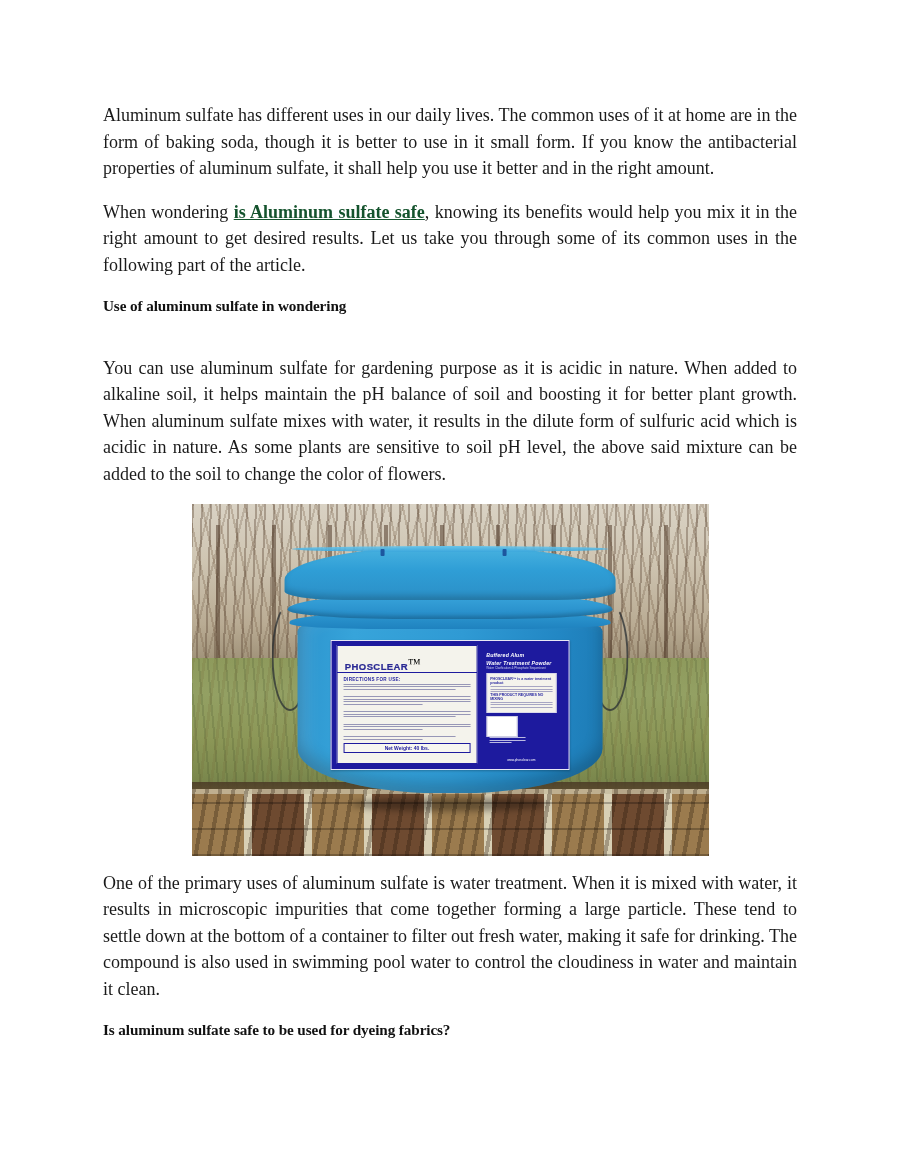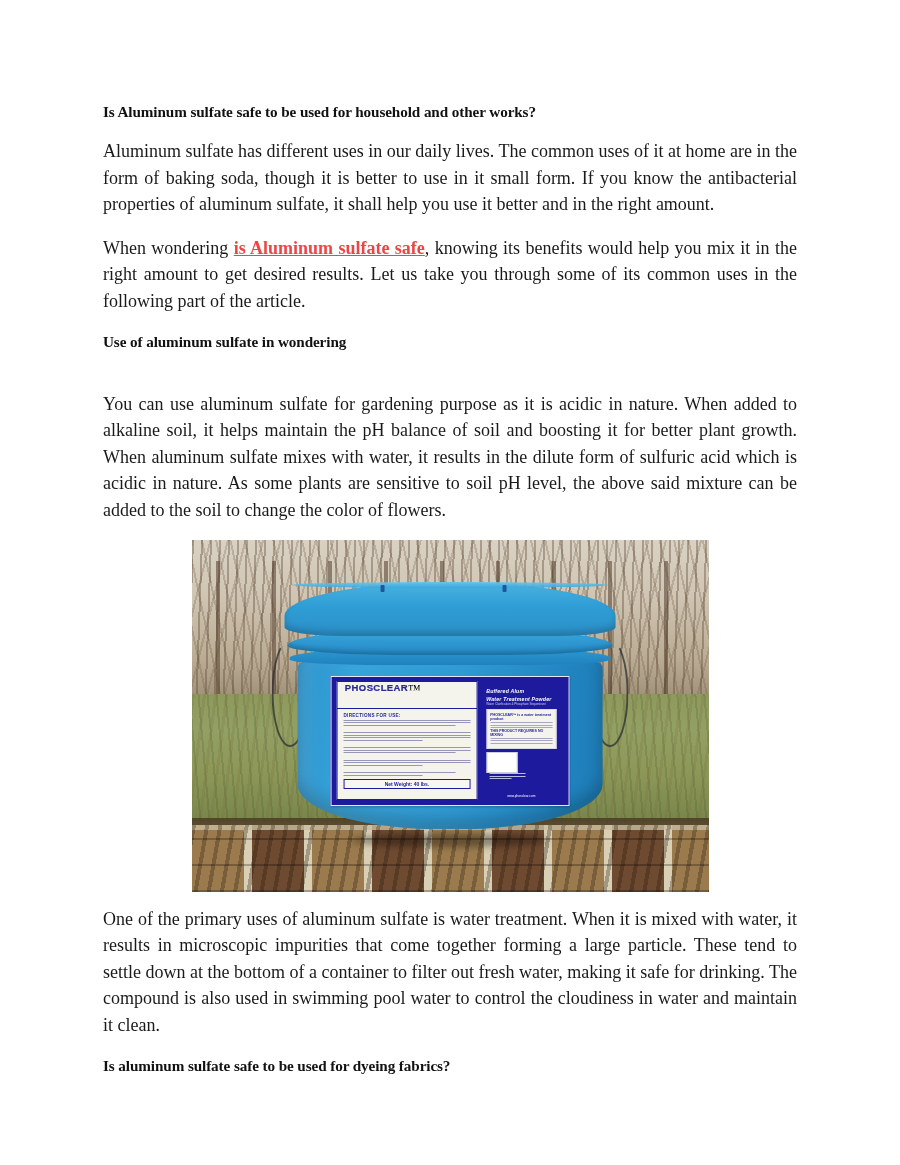--- a/index.html
+++ b/index.html
@@ -33,21 +33,21 @@
   p.para{
     font-size:18px;
     line-height:26.6px;
     text-align:justify;
     margin:0 0 17px 0;
     color:#1a1a1a;
     hyphens:none;
   }
   p.para.tight{margin-bottom:16px;margin-top:40px;}
   a.inline-link{
-    color:#ef4444;
+    color:#14532d;
     font-weight:bold;
     text-decoration:underline;
   }
 
   
   .figure-wrap{
     margin:8px 0 14px 0;
     display:flex;
     justify-content:center;
   }
@@ -187,21 +187,21 @@
     padding:1.5%;
   }
   .label-left{
     width:62%;
     display:flex;flex-direction:column;
   }
   .brandbox{
     background:#f4f3ec;
     border:1px solid #1d1a9e;
     height:23%;
-    display:flex;align-items:flex-start;
+    display:flex;align-items:flex-end;
     padding-left:5%;
     box-sizing:border-box;
   }
   .brand{
     font-family:"Liberation Sans","DejaVu Sans",sans-serif;
     font-weight:bold;
     font-size:9.5px;
     letter-spacing:.4px;
     color:#2a2a8f;
     -webkit-text-stroke:.2px #1d1a9e;
@@ -293,21 +293,20 @@
     background:rgba(0,0,0,.35);
     border-radius:50%;filter:blur(3px);
   }
 </style>
 </head>
 <body>
 
 <div class="page">
   <div class="content">
 
-    <h2 class="heading">Is Aluminum sulfate safe to be used for household and other works?</h2>
 
     <p class="para">Aluminum sulfate has different uses in our daily lives. The common uses of it at home are in the form of baking soda, though it is better to use in it small form. If you know the antibacterial properties of aluminum sulfate, it shall help you use it better and in the right amount.</p>
 
     <p class="para"><span>When wondering </span><a class="inline-link" href="#">is Aluminum sulfate safe</a><span>, knowing its benefits would help you mix it in the right amount to get desired results. Let us take you through some of its common uses in the following part of the article.</span></p>
 
     <h2 class="heading">Use of aluminum sulfate in wondering</h2>
 
     <p class="para tight">You can use aluminum sulfate for gardening purpose as it is acidic in nature. When added to alkaline soil, it helps maintain the pH balance of soil and boosting it for better plant growth. When aluminum sulfate mixes with water, it results in the dilute form of sulfuric acid which is acidic in nature. As some plants are sensitive to soil pH level, the above said mixture can be added to the soil to change the color of flowers.</p>
 
     <div class="figure-wrap">

